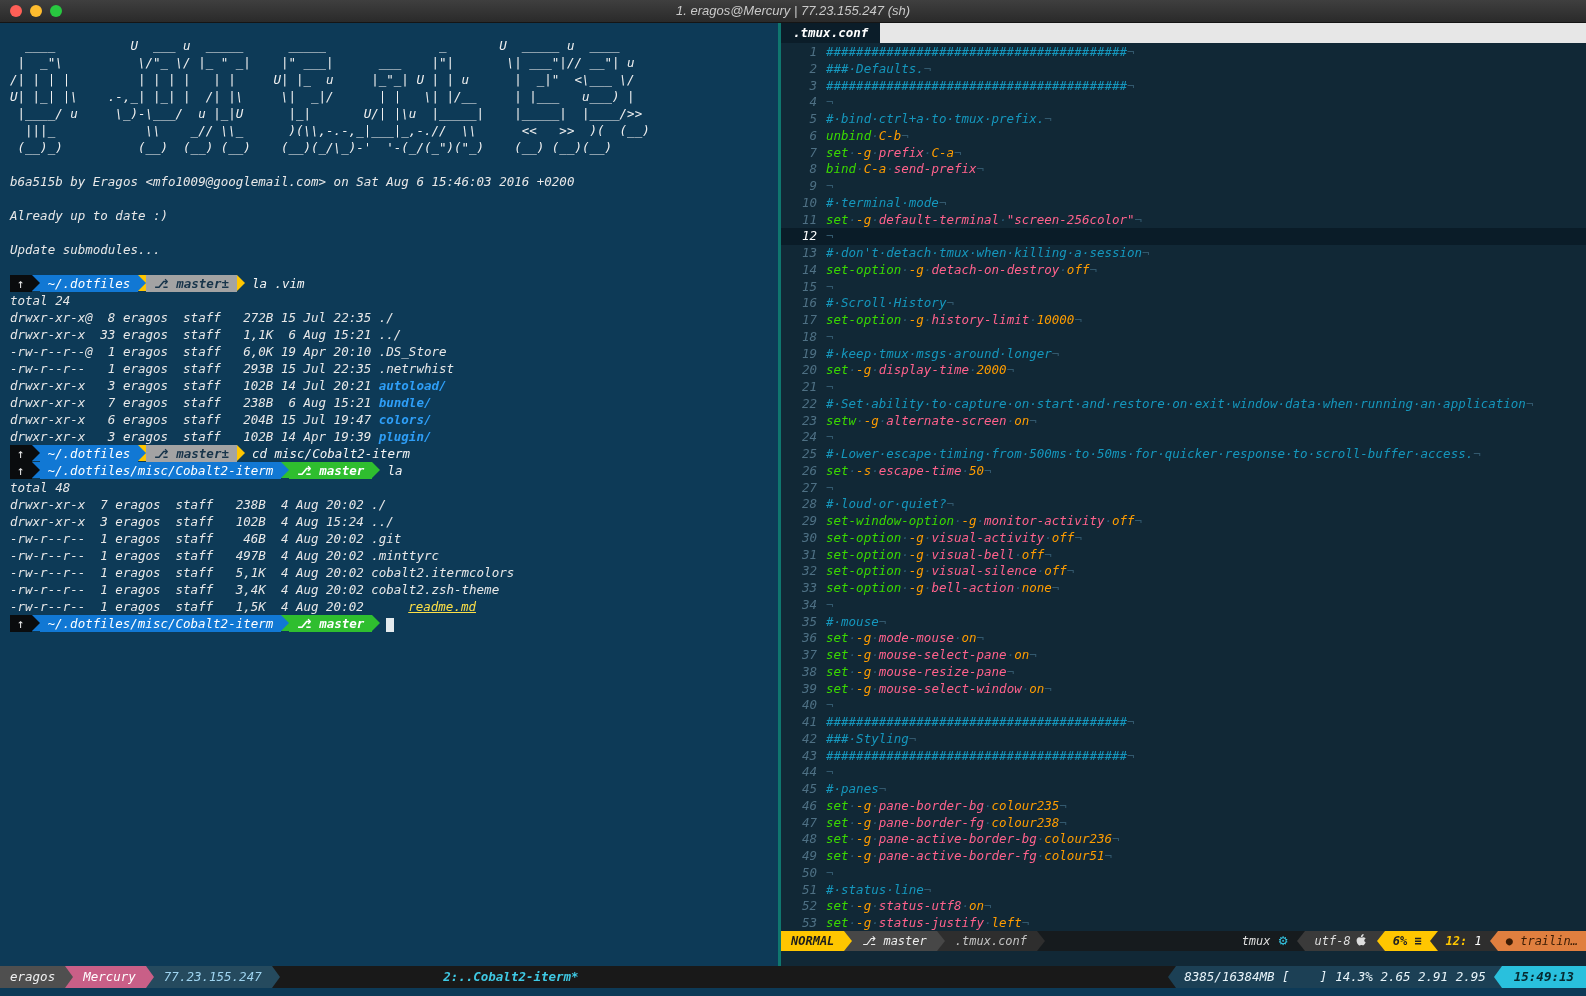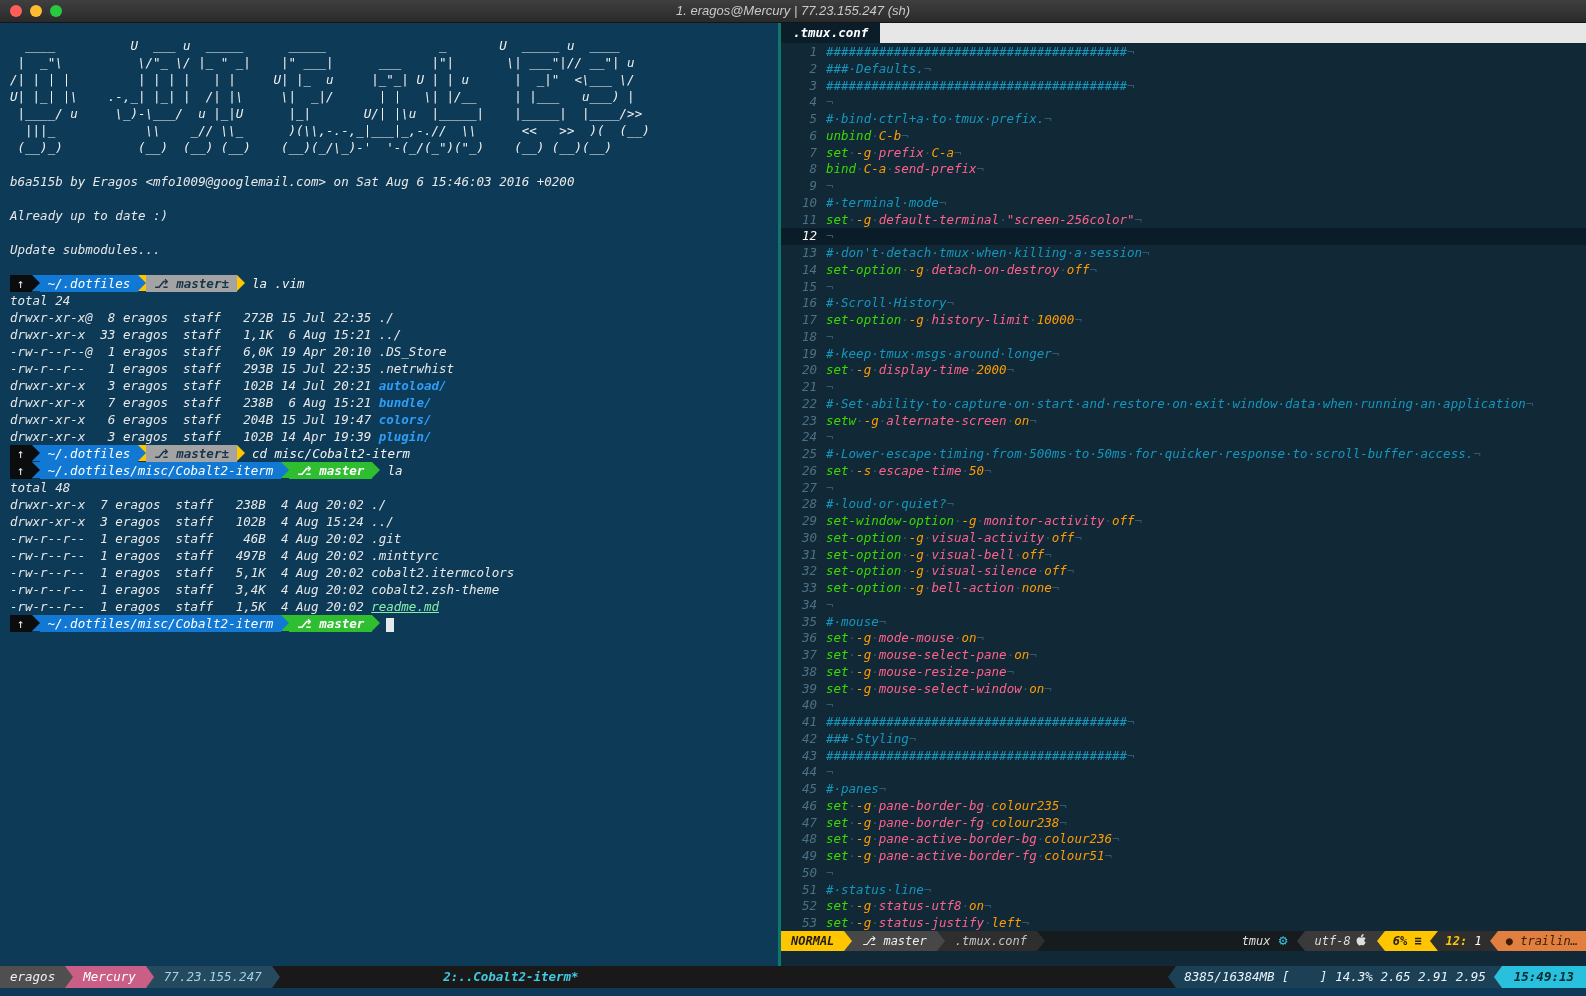--- a/index.html
+++ b/index.html
@@ -18,21 +18,21 @@
   
   .content{flex:1;display:flex;min-height:0;}
   .left-pane{width:768px;flex:none;background:#0d3a57;padding:14px 0 0 10px;overflow:hidden;}
   .right-pane{flex:1;min-width:0;background:#112836;border-left:3px solid #0f766e;display:flex;flex-direction:column;}
 
   
   .tline{height:17px;line-height:17px;font-size:12.5px;white-space:pre;color:#e8e8e8;}
   .tok-w{color:#e8e8e8;}
   .tok-art{color:#f0f0f0;}
   .tok-dir{color:#2e9ef7;font-weight:bold;}
-  .tok-link{color:#86efac;text-decoration:underline;}
+  .tok-link{color:#fde047;text-decoration:underline;margin-left:37px;}
   .tok-cmd{color:#f5f5f5;padding-left:7px;}
   .tok-sb{display:inline-block;background:#0a0c0e;color:#e8e8e8;padding:0 7px;height:17px;}
   .tok-sB{display:inline-block;background:#1178d4;color:#fff;padding:0 8px;height:17px;}
   .tok-sY{display:inline-block;background:#a3a3a3;color:#17344a;font-weight:bold;padding:0 8px;height:17px;}
   .tok-sG{display:inline-block;background:#2fbe2f;color:#fff;font-weight:bold;padding:0 8px;height:17px;}
   .tok-aBB,.tok-aBY,.tok-aYx,.tok-aBG,.tok-aGx{display:inline-block;width:0;height:0;border-style:solid;border-width:8.5px 0 8.5px 8px;vertical-align:top;}
   .tok-aBB{border-left-color:#0a0c0e;border-top-color:#1178d4;border-bottom-color:#1178d4;}
   .tok-aBY{border-left-color:#1178d4;border-top-color:#ffc600;border-bottom-color:#ffc600;}
   .tok-aYx{border-left-color:#ffc600;border-top-color:transparent;border-bottom-color:transparent;}
   .tok-aBG{border-left-color:#1178d4;border-top-color:#2fbe2f;border-bottom-color:#2fbe2f;}

